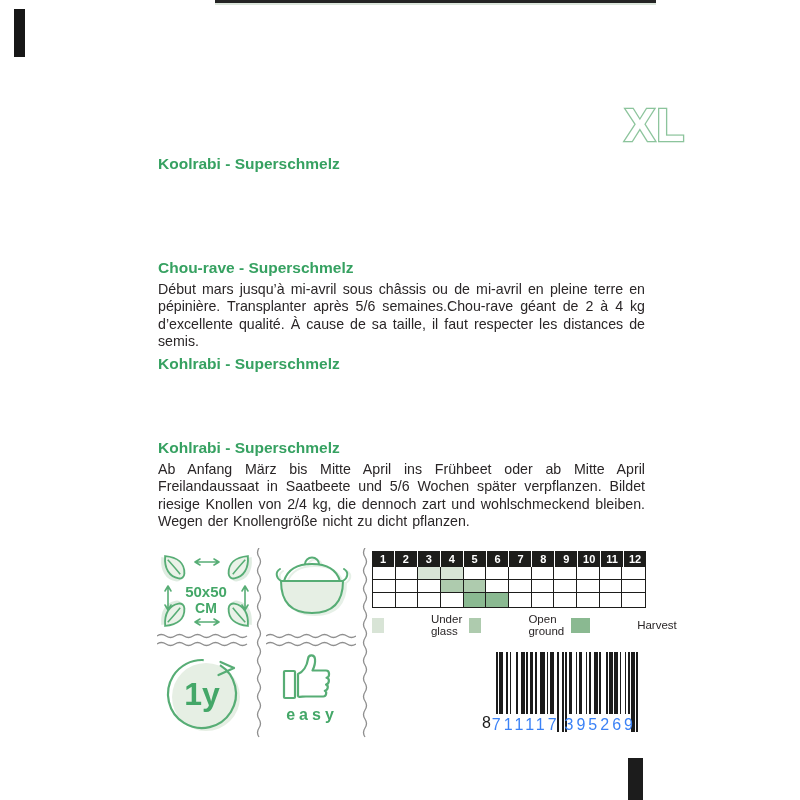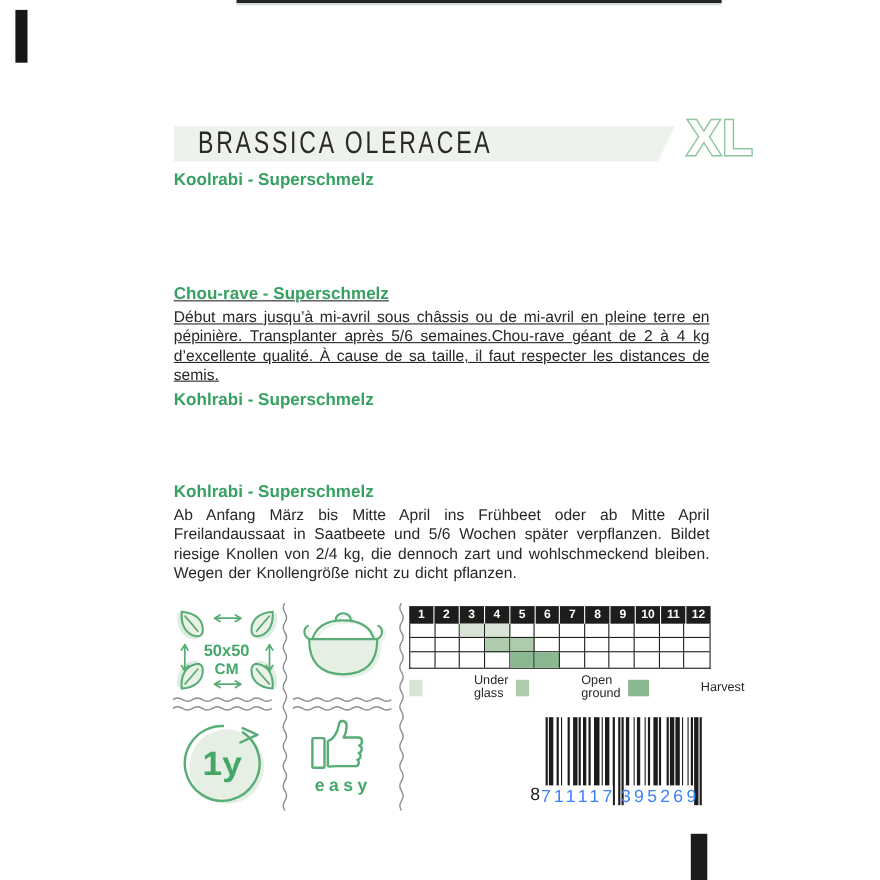--- a/index.html
+++ b/index.html
@@ -17,21 +17,21 @@
         clip-path:polygon(0 0,100% 0,calc(100% - 16px) 100%,0 100%);
         display:flex;align-items:center;}
   .band-text{display:inline-block;margin-left:22px;font-size:21px;font-weight:500;color:#2d2a26;
              letter-spacing:2.5px;transform:scaleY(1.35);transform-origin:left center;white-space:nowrap;}
   .xl-badge{position:absolute;left:618px;top:97px;text-align:right;}
 
   
   .section{position:absolute;left:158px;width:487px;}
   .section h3{margin:0 0 4px 0;font-size:15.5px;font-weight:bold;color:#36a161;}
   .section p{margin:0;font-size:14.2px;line-height:17.3px;text-align:justify;color:#2a2627;word-spacing:1px;}
-  .s1{top:155px;} .s2{top:259px;text-decoration:underline;} .s3{top:355px;} .s4{top:439px;}
+  .s1{top:155px;} .s2{top:259px;} .s3{top:355px;} .s4{top:439px;}
 
   
   .wave{position:absolute;line-height:0;}
   .wave svg{display:block;}
 
   
   .leaf{position:absolute;width:27px;height:27px;filter:drop-shadow(3px 2px 0 rgba(140,186,147,.28));}
   .leaf svg{display:block;width:27px;height:27px;}
   .leaf-tl{transform:scaleX(-1);} .leaf-bl{transform:scale(-1,-1);} .leaf-br{transform:scaleY(-1);}
   .arrow{position:absolute;line-height:0;}
@@ -81,23 +81,20 @@
 </style>
 </head>
 <body>
 
 <div class="page">
 
   <div class="eye-mark-top"></div>
   <div class="top-strip-dark"></div>
   <div class="top-strip-light"></div>
 
-  <div class="band">
-    <span class="band-text">BRASSICA OLERACEA</span>
-  </div>
   <div class="xl-badge">
     <svg width="74" height="56" viewBox="0 0 74 56">
       <text x="37" y="44" text-anchor="middle" font-family="Liberation Sans, sans-serif" font-size="46" font-weight="bold" fill="#ffffff" stroke="#8cc49c" stroke-width="2.6" paint-order="stroke" letter-spacing="1">XL</text>
     </svg>
   </div>
 
   <div class="section s1">
     <h3>Koolrabi - Superschmelz</h3>
   </div>
   <div class="section s2">

